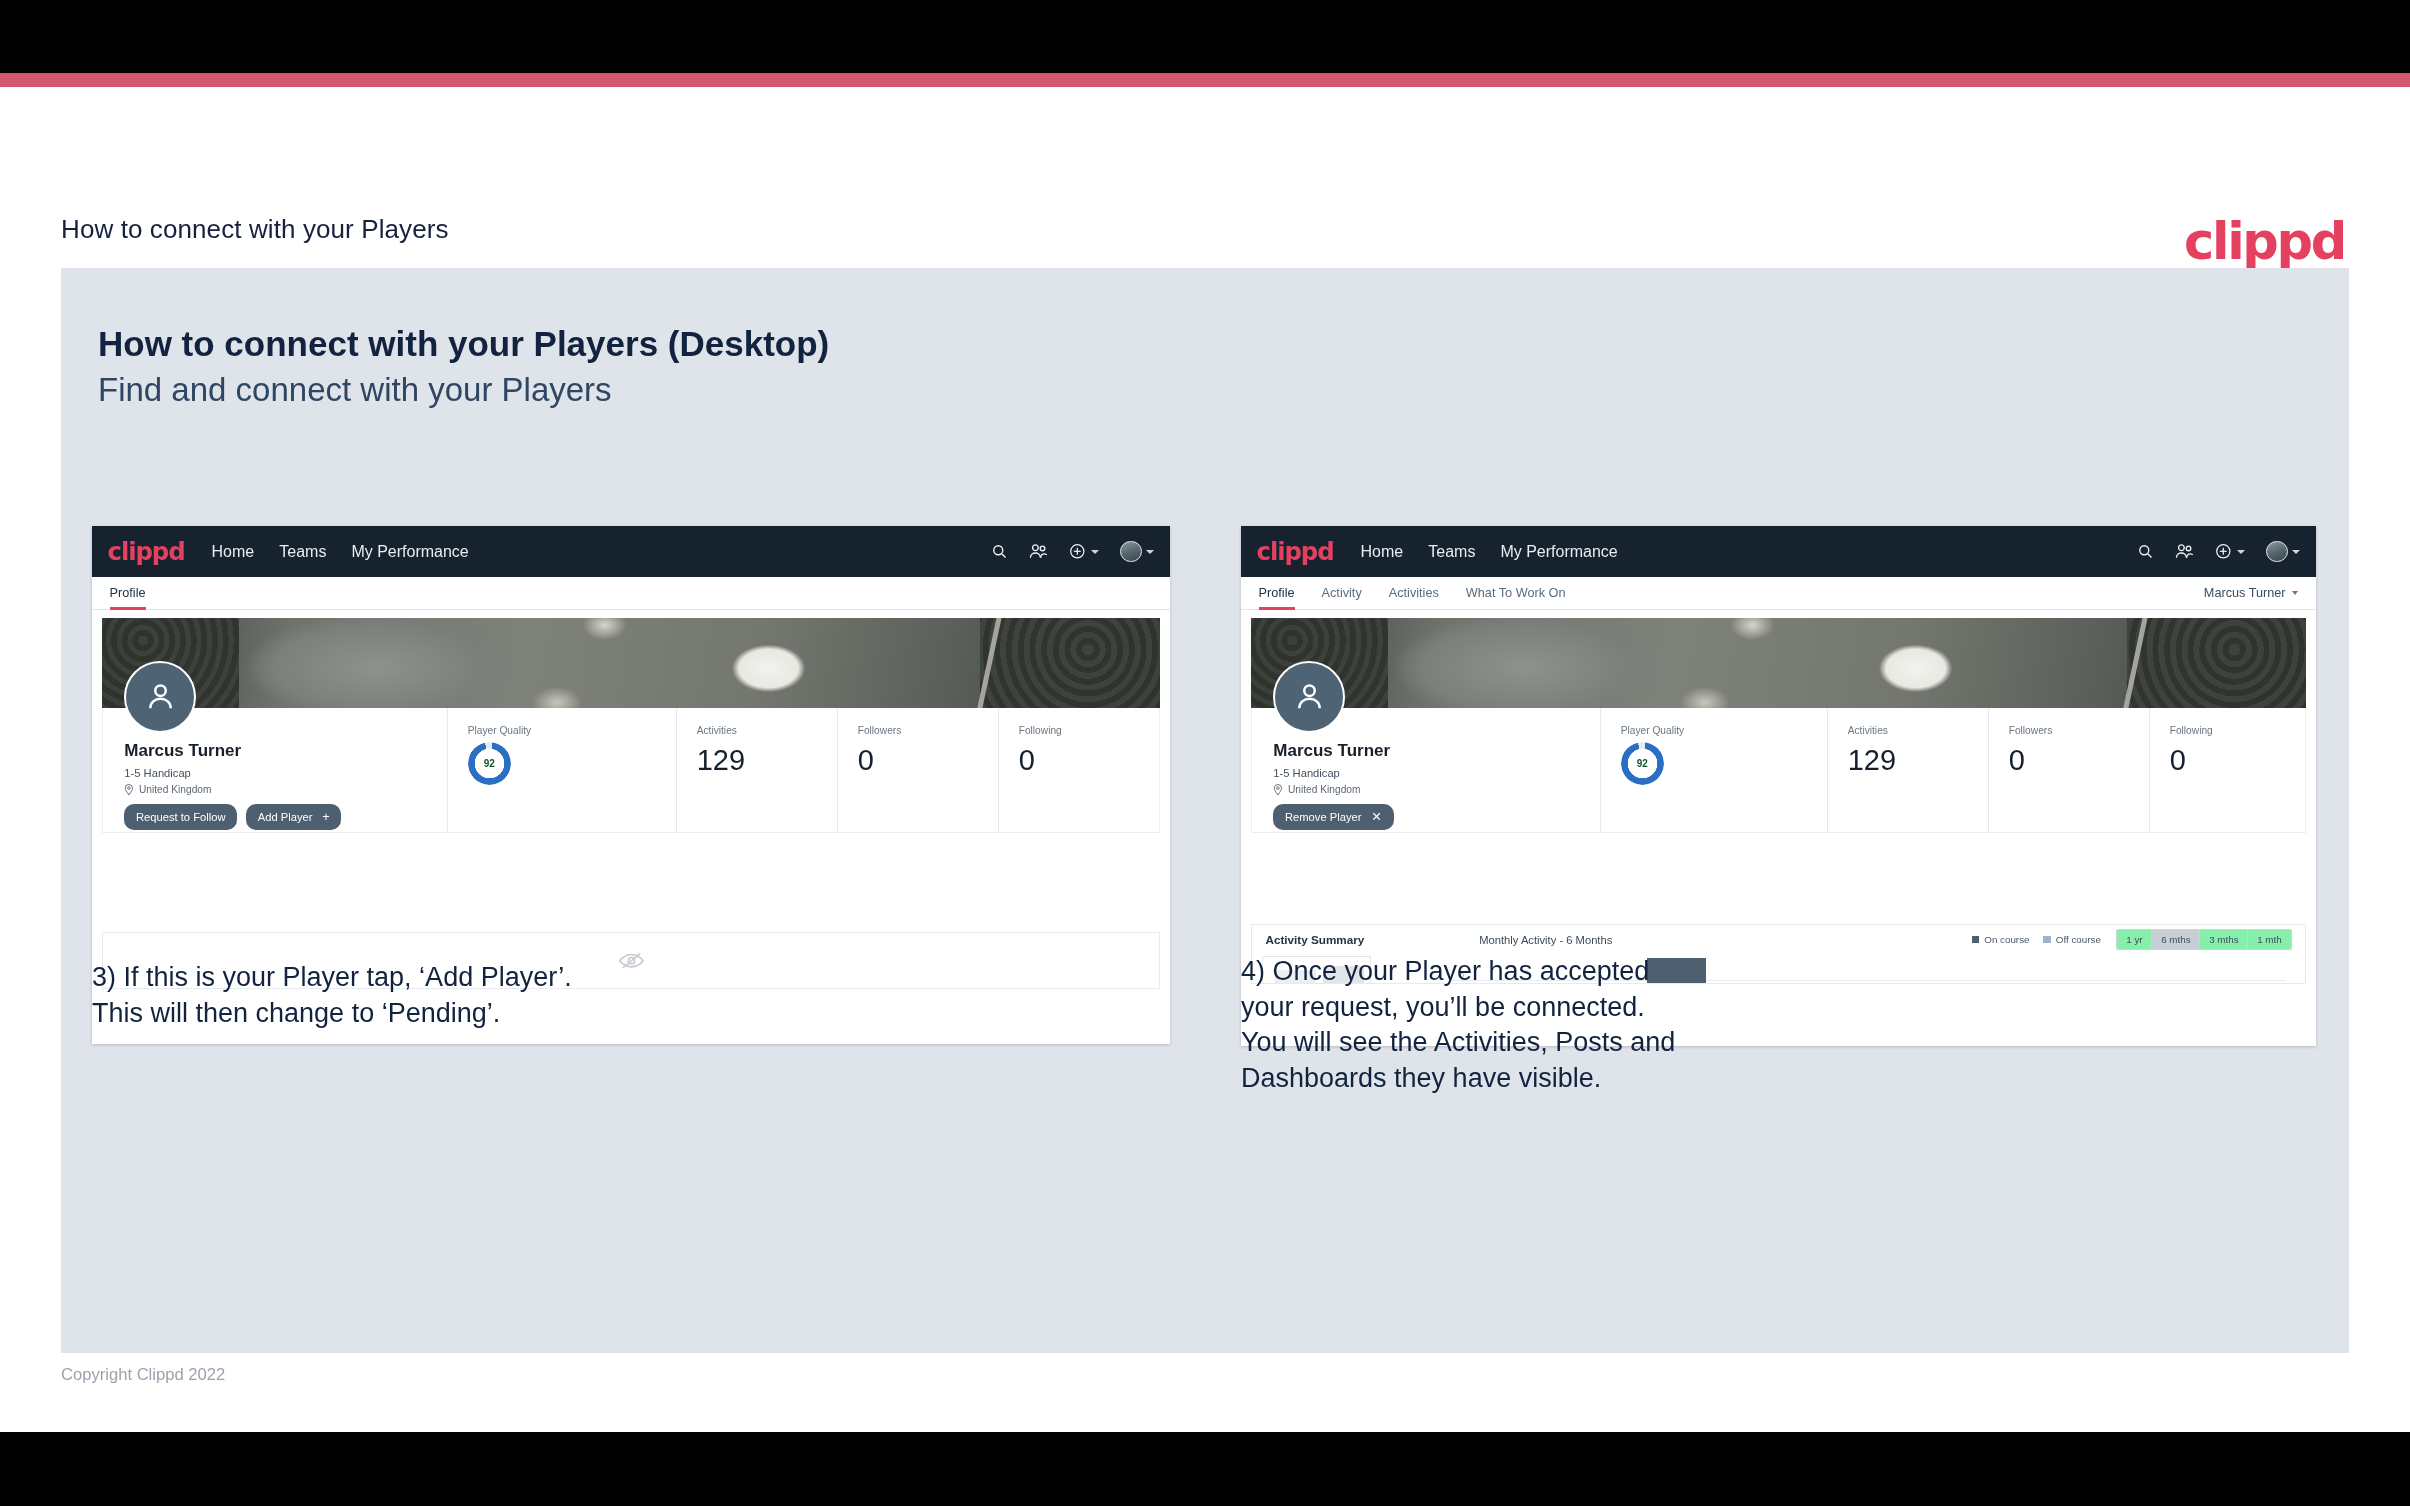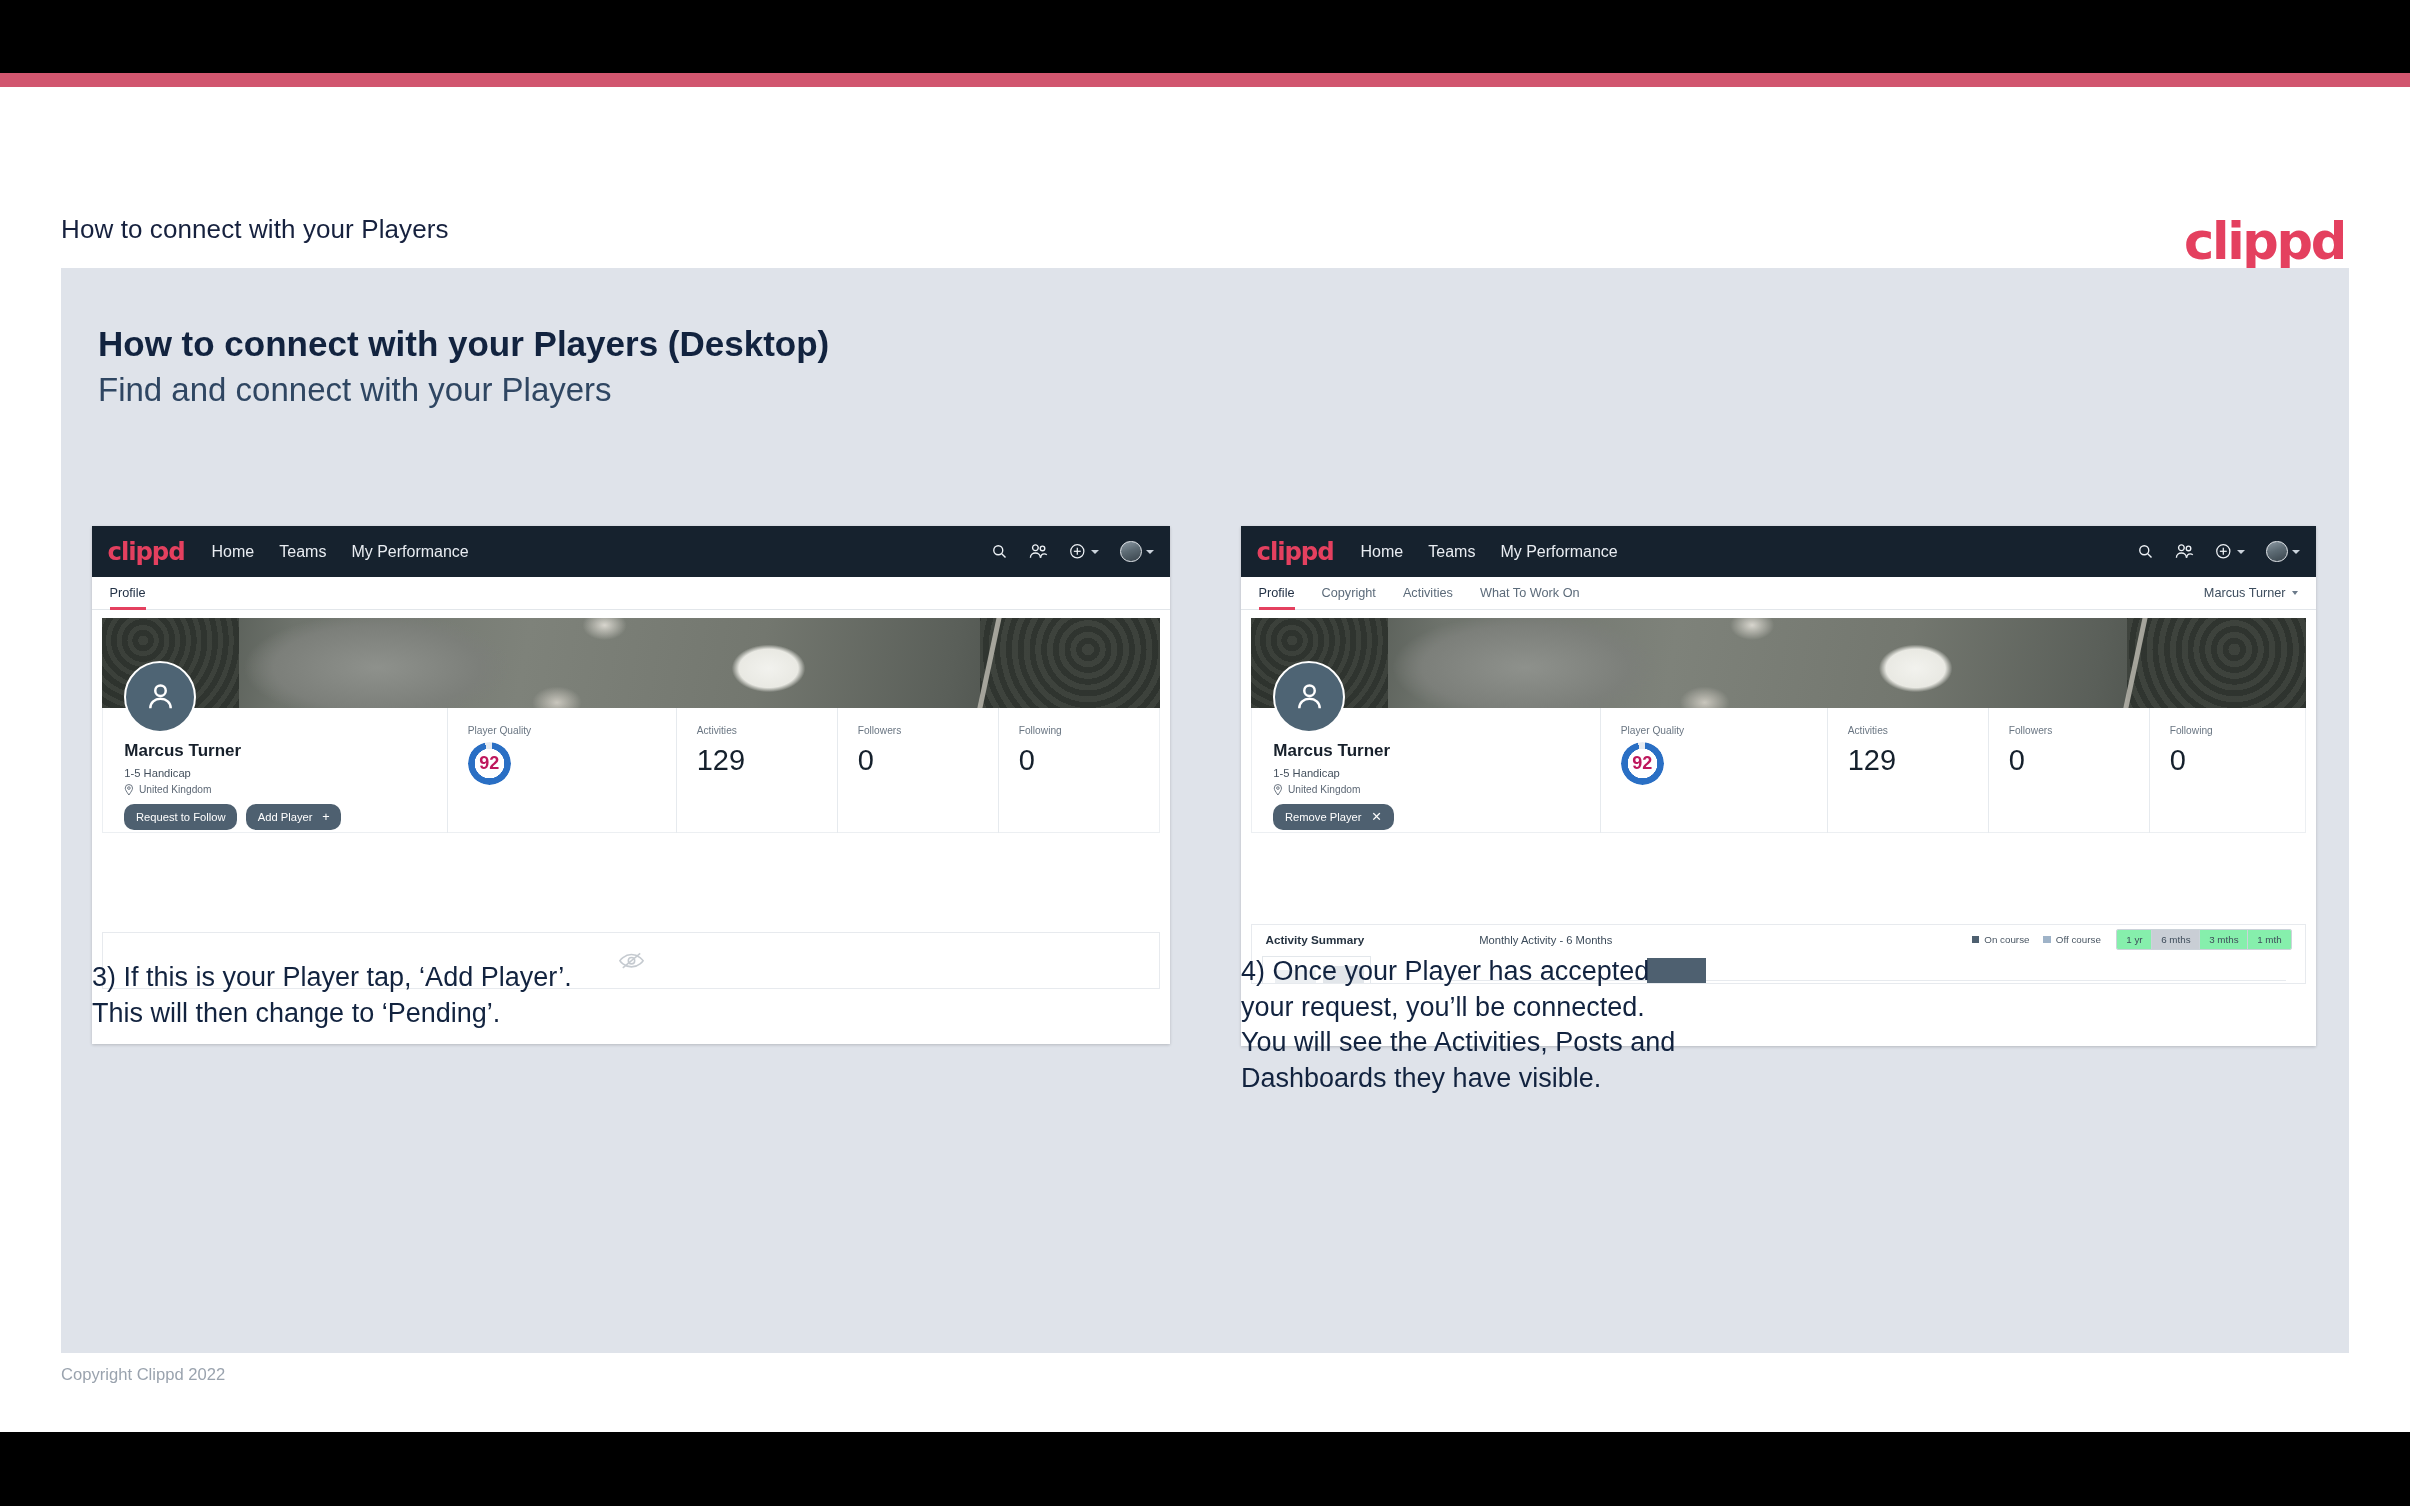--- a/index.html
+++ b/index.html
@@ -129,21 +129,21 @@
   .ring {
     margin-top: 5.9px; width: 43px; height: 43px; border-radius: 50%;
     display: flex; align-items: center; justify-content: center; position: relative;
   }
   .ring::before {
     content: ""; position: absolute; inset: 0; border-radius: 50%;
     background: conic-gradient(from 8deg, #2a6fc4 0deg 340deg, #e6ebf1 340deg 360deg);
     -webkit-mask: radial-gradient(circle, transparent 0 14.6px, #000 15px);
             mask: radial-gradient(circle, transparent 0 14.6px, #000 15px);
   }
-  .ring span { position: relative; font-size: 18px; font-weight: 700; color: #be185d; }
+  .ring span { position: relative; font-size: 10px; font-weight: 700; color: #14532d; }
 
   
   .lowcard {
     position: absolute; left: 9.8px; right: 9.8px; top: 406px; height: 57px;
     background: #fff; border: 1px solid #e7eaee;
     display: flex; align-items: center; justify-content: center;
   }
   .lowcard svg { display: block; opacity: .55; }
 
   
@@ -339,21 +339,21 @@
           </span>
           <span class="ic">
             <i class="avatar-sm"></i>
             <i class="chev"></i>
           </span>
         </div>
       </div>
 
       <div class="tabbar">
         <div class="tab active">Profile</div>
-        <div class="tab">Copyright</div>
+        <div class="tab">Activity</div>
         <div class="tab">Activities</div>
         <div class="tab">What To Work On</div>
         <div class="spacer"></div>
         <div class="tab-user">
           <span>Marcus Turner</span>
           <i class="caret"></i>
         </div>
       </div>
 
       <div class="cover">

